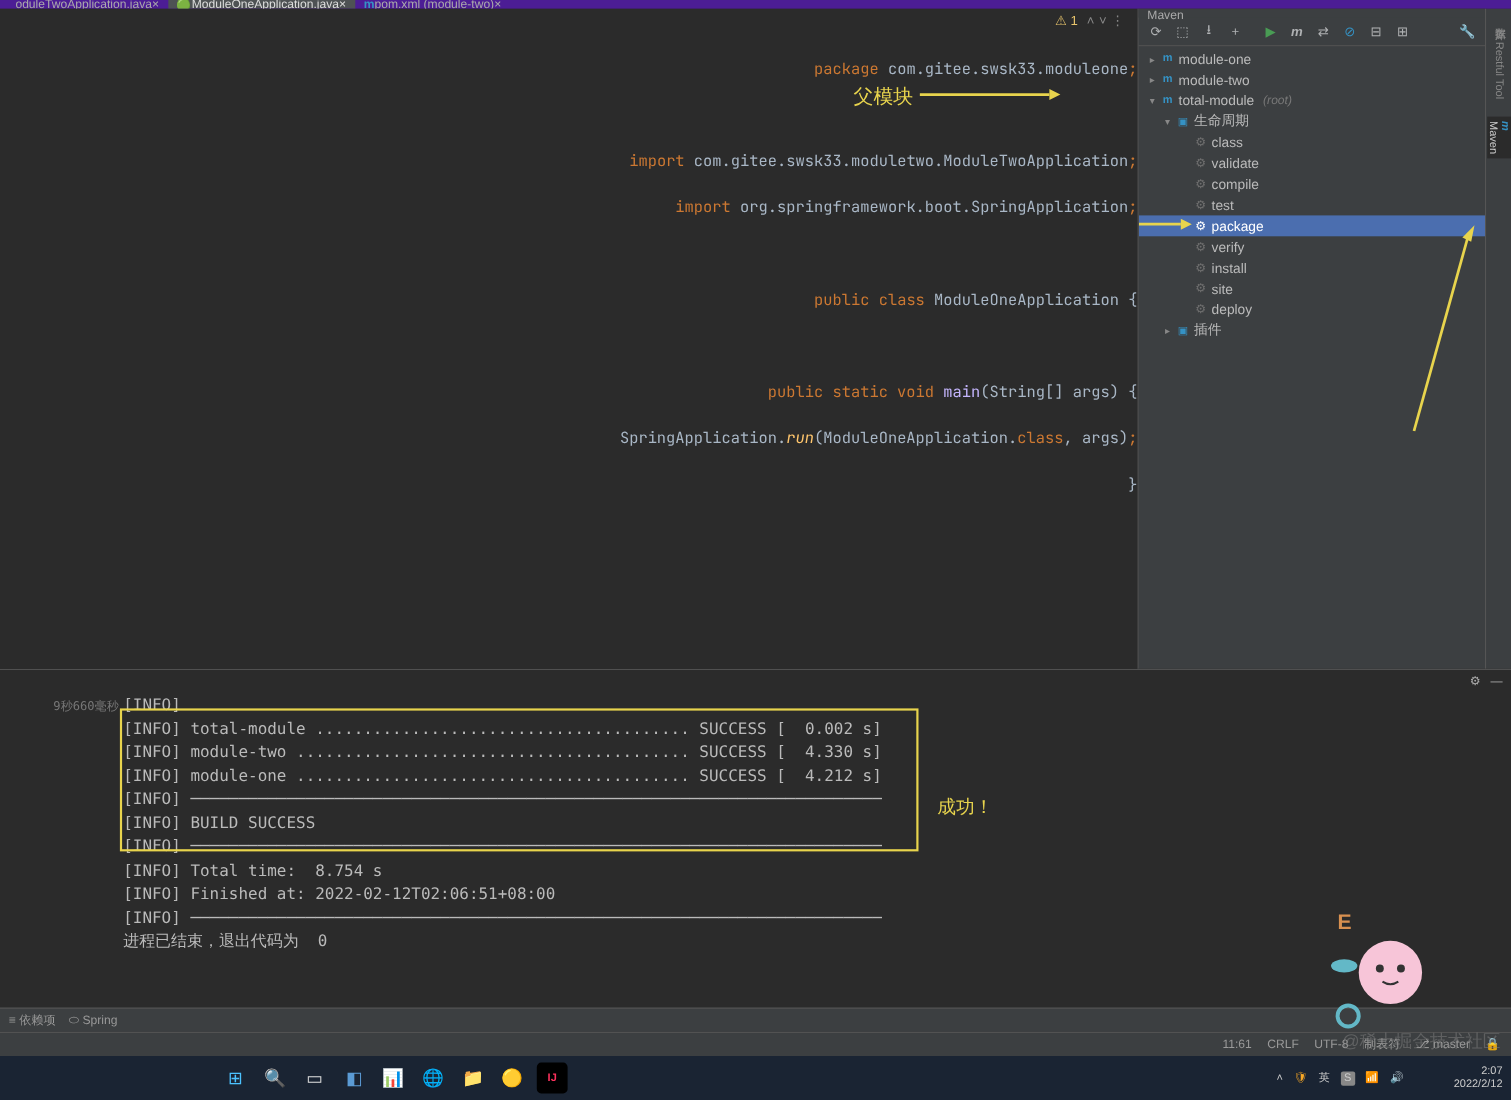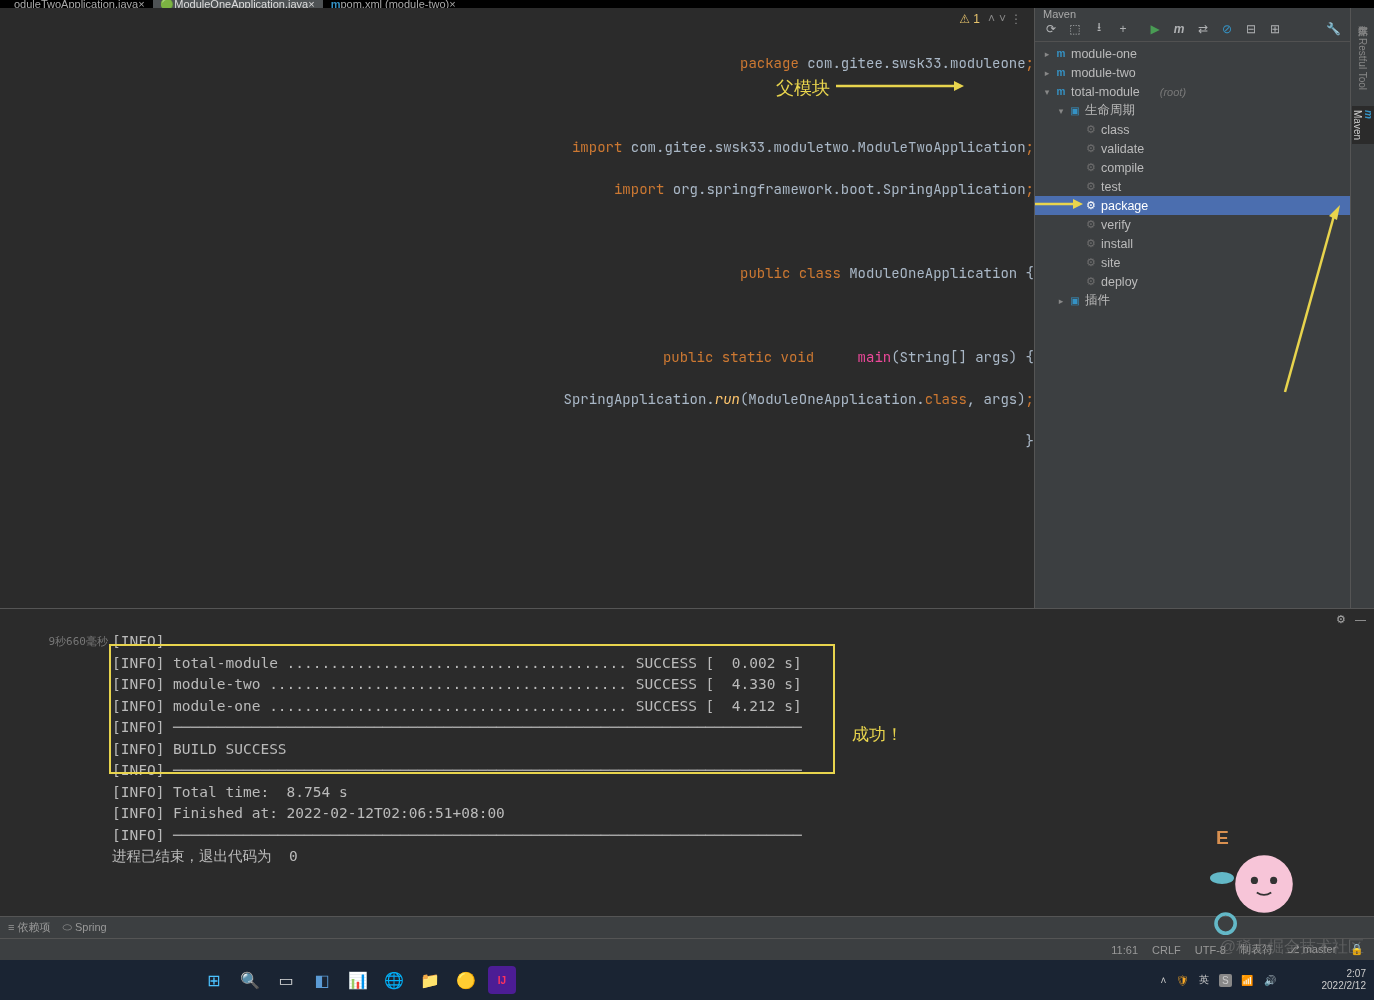--- a/index.html
+++ b/index.html
@@ -6,53 +6,53 @@
 body {
   font-family: 'Segoe UI', 'Microsoft YaHei', sans-serif;
   background: #2b2b2b;
   color: #a9b7c6;
   width: 1374px;
   height: 1000px;
   overflow: hidden;
   font-size: 12px;
 }
 .main-container { display: flex; flex-direction: column; height: 1000px; }
-.tabs-bar { display: flex; background: #000000; height: 8px; align-items: center; padding: 0 6px; overflow: hidden; }
+.tabs-bar { display: flex; background: #4c1d95; height: 8px; align-items: center; padding: 0 6px; overflow: hidden; }
 .tab { display: inline-flex; align-items: center; padding: 0 8px; height: 8px; font-size: 11px; color: #aaa; }
 .tab.active { background: #4e5254; color: #ddd; }
 .content-row { display: flex; flex: 1; min-height: 0; }
 .editor-pane { flex: 1; display: flex; flex-direction: column; background: #2b2b2b; position: relative; }
 .editor-top { display: flex; justify-content: flex-end; align-items: center; padding: 2px 10px; height: 22px; }
 .editor-top .warn { color: #e8c46c; margin-right: 6px; }
 .editor-top .chev { color: #888; margin: 0 2px; cursor: pointer; }
 .code-area { display: flex; flex: 1; font-family: 'JetBrains Mono','Consolas',monospace; font-size: 14px; line-height: 21px; padding-top: 2px; overflow: hidden; }
 .gutter { width: 38px; text-align: right; color: #606366; padding-right: 8px; user-select: none; }
 .code-lines { flex: 1; white-space: pre; position: relative; }
 .code-lines .line { height: 21px; text-align: right; }
 .code-lines .line.hl { background: #323232; }
 .kw { color: #cc7832; }
 .ann { color: #bbb529; }
 .cls { color: #a9b7c6; }
-.method { color: #ec4899; margin-left: 35px; }
+.method { color: #c4b5fd; }
 .staticm { color: #ffc66d; font-style: italic; }
 .punct { color: #cc7832; }
 
 .maven-pane { width: 316px; background: #3c3f41; display: flex; flex-direction: column; border-left: 1px solid #555; }
 .maven-header { height: 8px; background: #3c3f41; color: #aaa; padding: 0 8px; font-size: 11px; }
 .maven-toolbar { display: flex; align-items: center; gap: 4px; padding: 4px 6px; border-bottom: 1px solid #515151; height: 26px; }
 .maven-toolbar .tbtn { width: 20px; height: 18px; display: flex; align-items: center; justify-content: center; color: #afb1b3; cursor: pointer; font-size: 12px; }
 .maven-toolbar .tbtn.green { color: #499c54; }
 .maven-toolbar .tbtn.blue { color: #3592c4; }
 .maven-tree { flex: 1; overflow-y: auto; padding: 2px 0; font-size: 12.5px; }
 .tree-item { display: flex; align-items: center; height: 19px; padding-left: 6px; cursor: pointer; color: #bbbbbb; }
 .tree-item.selected { background: #4b6eaf; color: #fff; }
 .tree-arrow { width: 12px; color: #888; font-size: 9px; display: inline-block; text-align: center; }
 .tree-icon { width: 16px; display: inline-flex; justify-content: center; margin-right: 2px; }
 .tree-label { white-space: nowrap; }
-.tree-hint { color: #787878; margin-left: 20px; font-size: 11px; font-style: italic; }
+.tree-hint { color: #787878; margin-left: 8px; font-size: 11px; font-style: italic; }
 .indent-1 { padding-left: 20px; }
 .indent-2 { padding-left: 36px; }
 .gear-icon { color: #6e6e6e; font-size: 11px; }
 .m-icon { color: #3592c4; font-size: 10px; font-weight: bold; }
 .folder-icon { color: #3592c4; font-size: 10px; }
 
 .right-strip { width: 24px; background: #3c3f41; border-left: 1px solid #555; display: flex; flex-direction: column; align-items: center; padding-top: 6px; gap: 12px; }
 .right-strip .vtab { writing-mode: vertical-rl; font-size: 10px; color: #888; cursor: pointer; padding: 4px 0; }
 .right-strip .vtab.m { background: #2b2b2b; color: #ccc; }
 
@@ -281,21 +281,21 @@
   <div class="taskbar">
     <div class="task-center">
       <div class="task-icon" style="color:#4cc2ff">⊞</div>
       <div class="task-icon" style="color:#ddd">🔍</div>
       <div class="task-icon" style="color:#ddd">▭</div>
       <div class="task-icon" style="color:#5b9bd5">◧</div>
       <div class="task-icon" style="color:#5b9bd5">📊</div>
       <div class="task-icon">🌐</div>
       <div class="task-icon">📁</div>
       <div class="task-icon">🟡</div>
-      <div class="task-icon" style="background:#4c1d95;color:#fe315d;font-size:10px;font-weight:bold">IJ</div>
+      <div class="task-icon" style="background:#000000;color:#fe315d;font-size:10px;font-weight:bold">IJ</div>
     </div>
     <div class="task-right">
       <span>˄</span>
       <span style="color:#f9a825">🛡</span>
       <span>英</span>
       <span style="background:#888;padding:1px 3px;border-radius:2px">S</span>
       <span>📶</span>
       <span>🔊</span>
       <div class="task-time">
         <div>2:07</div>

